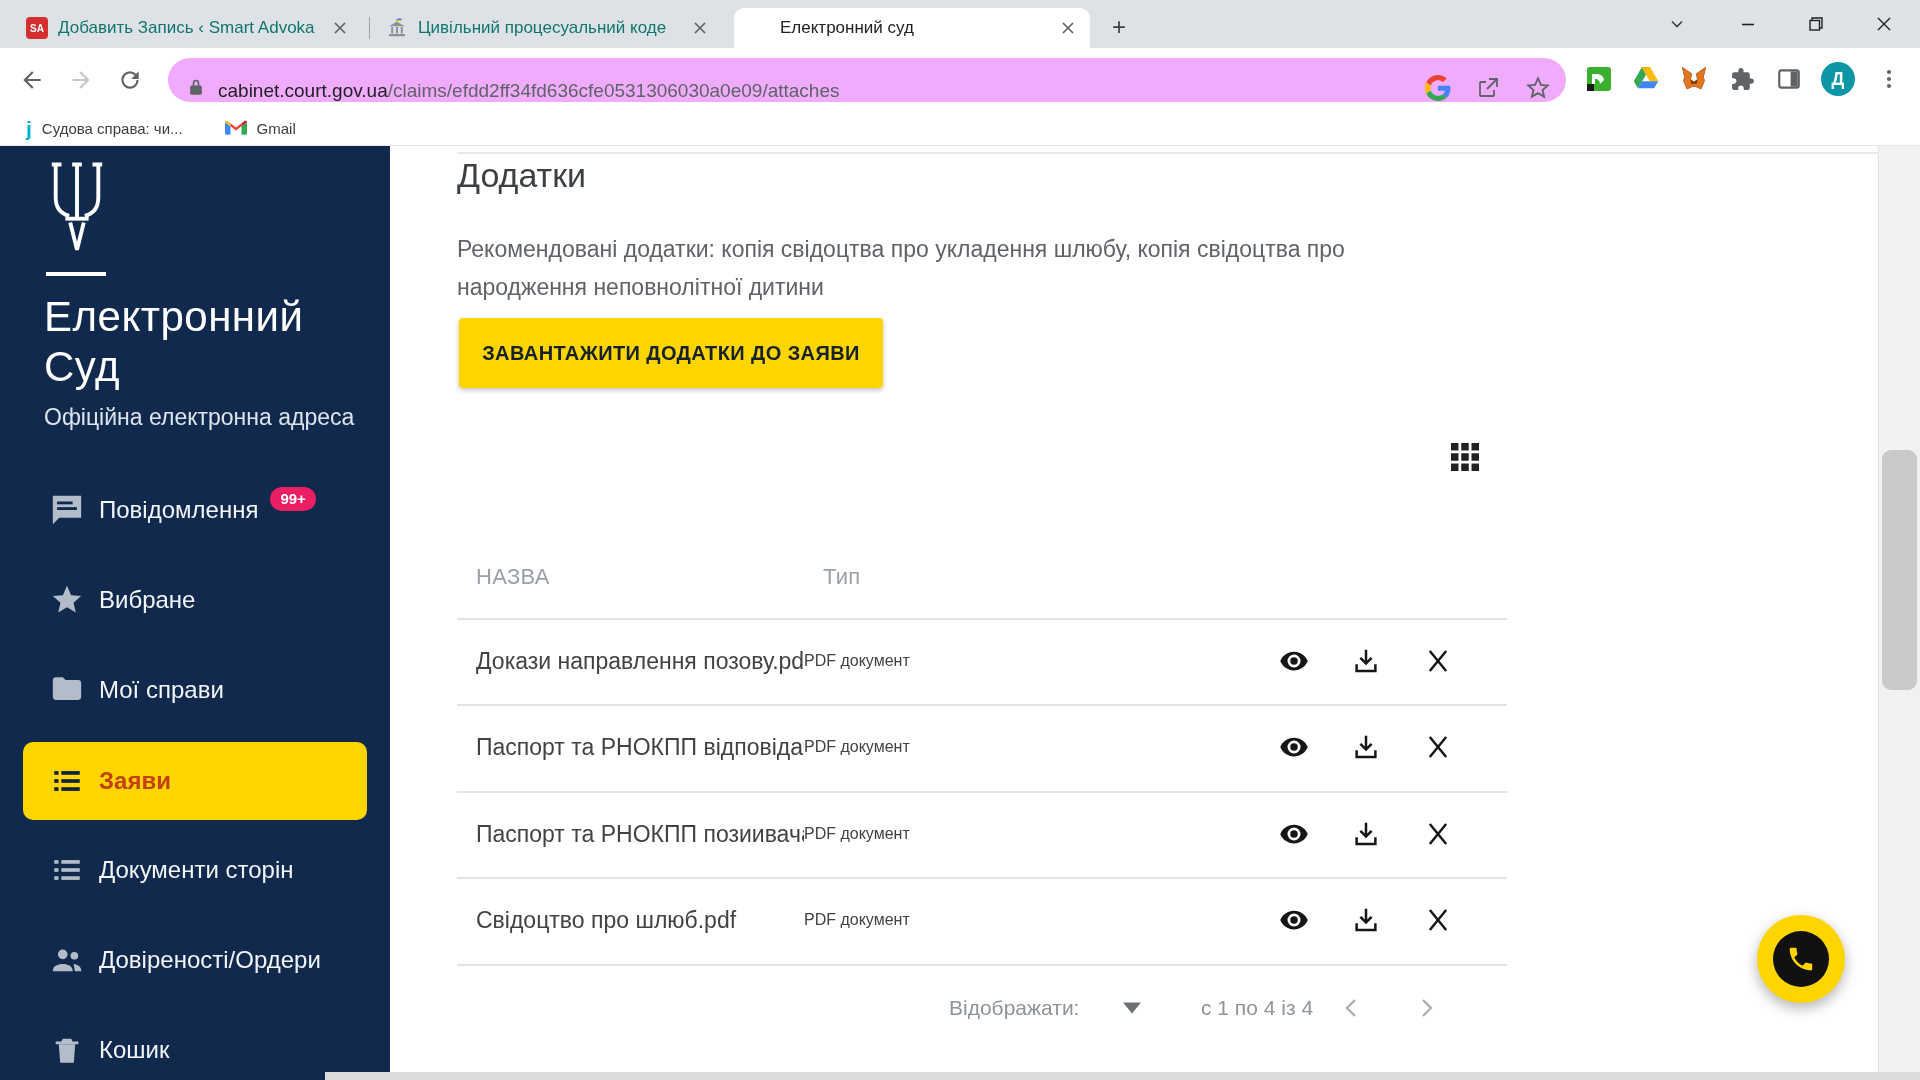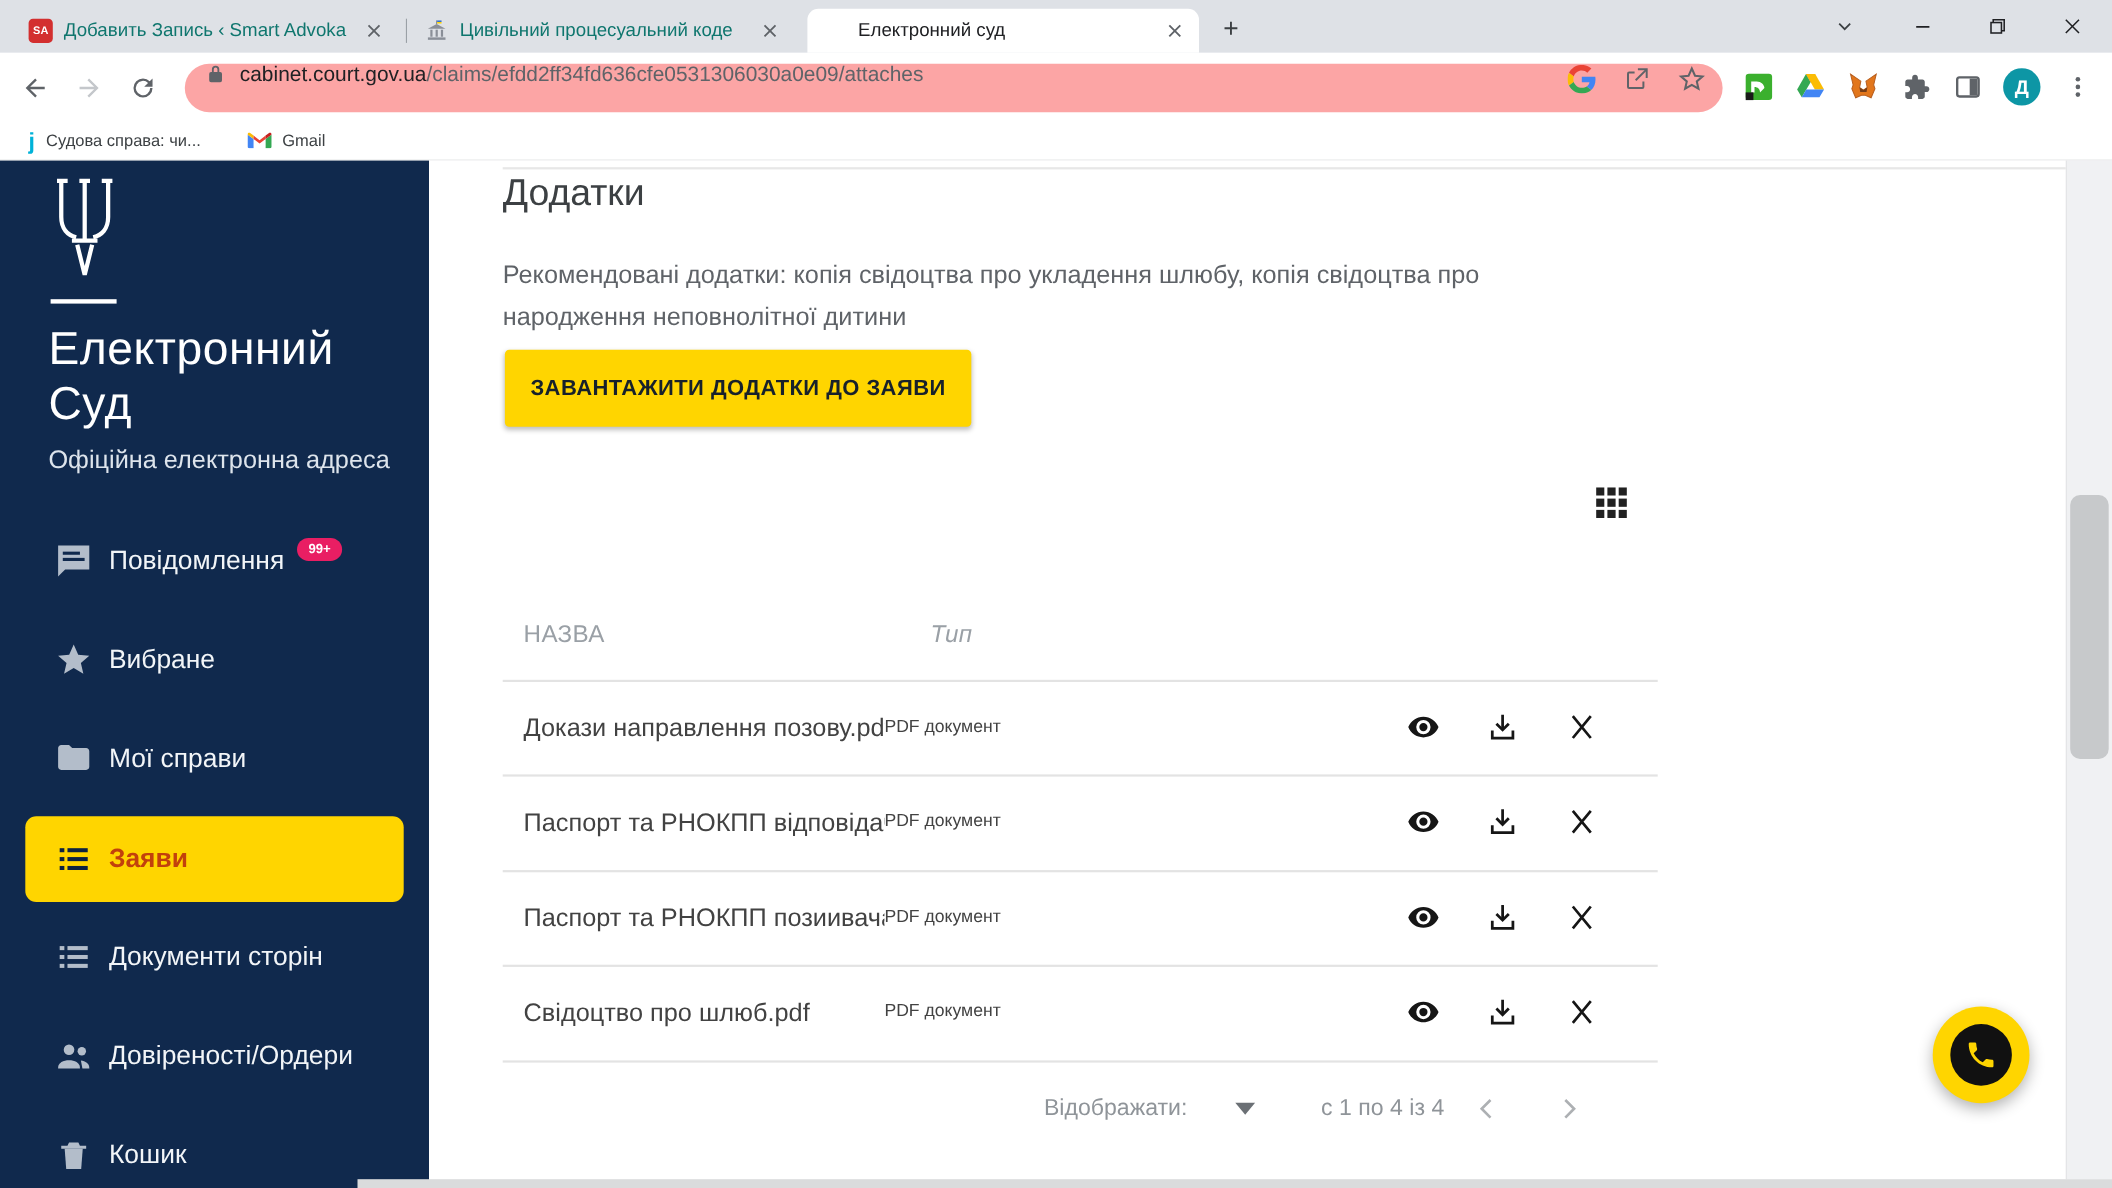--- a/index.html
+++ b/index.html
@@ -17,21 +17,21 @@
   .tab-title { font-size:17px; color:#3c4043; white-space:nowrap; overflow:hidden; flex:1; }
   .tab-close { width:20px; height:20px; margin-left:8px; flex:0 0 20px; display:flex; align-items:center; justify-content:center; }
   .flag-icon { width:22px; height:16px; border-radius:2px; overflow:hidden; }
   .flag-icon .b { height:8px; background:#005bbb; }
   .flag-icon .y { height:8px; background:#ffd500; }
   #new-tab { position:absolute; left:1104px; top:12px; width:30px; height:30px; font-size:24px; color:#3c4043; display:flex; align-items:center; justify-content:center; cursor:pointer; }
   .wctl { position:absolute; top:10px; width:30px; height:28px; display:flex; align-items:center; justify-content:center; cursor:pointer; }
 
   #toolbar { position:absolute; left:0; top:48px; width:1920px; height:64px; background:#fff; }
   .navbtn { position:absolute; top:17px; width:30px; height:30px; display:flex; align-items:center; justify-content:center; cursor:pointer; }
-  #omnibox { position:absolute; left:168px; top:10px; width:1398px; height:44px; background:#fca5a5; border-radius:22px; display:flex; align-items:flex-start; padding:0 14px 0 18px; }
+  #omnibox { position:absolute; left:168px; top:10px; width:1398px; height:44px; background:#f0abfc; border-radius:22px; display:flex; align-items:flex-end; padding:0 14px 0 18px; }
   #url-text { font-size:19px; color:#202124; white-space:nowrap; overflow:hidden; flex:1; margin-left:12px; }
   #url-text .path { color:#5f6368; }
   .omni-ic { width:28px; height:28px; margin-left:22px; flex:0 0 28px; display:flex; align-items:center; justify-content:center; cursor:pointer; }
   .ext { position:absolute; top:16px; width:30px; height:30px; display:flex; align-items:center; justify-content:center; cursor:pointer; }
   #avatar { position:absolute; left:1821px; top:14px; width:34px; height:34px; border-radius:50%; background:#0d96a5; color:#fff; font-size:18px; font-weight:bold; display:flex; align-items:center; justify-content:center; cursor:pointer; }
 
   #bookmarks { position:absolute; left:0; top:112px; width:1920px; height:34px; background:#fff; border-bottom:1px solid #e4e5e6; display:flex; align-items:center; }
   .bm { display:flex; align-items:center; cursor:pointer; margin-left:26px; }
   .bm-label { font-size:15px; color:#3c4043; margin-left:10px; white-space:nowrap; }
   #j-icon { font-size:21px; font-weight:bold; color:#00b2d8; }
@@ -41,21 +41,21 @@
   #trident { position:absolute; left:46px; top:14px; }
   #logo-line { position:absolute; left:46px; top:126px; width:60px; height:4px; background:#fff; }
   #logo-title { position:absolute; left:44px; top:146px; font-size:42px; font-weight:300; color:#fff; line-height:50px; letter-spacing:.5px; }
   #logo-subtitle { position:absolute; left:44px; top:258px; font-size:23px; font-weight:300; color:#dde4ec; }
   .nav-item { position:absolute; left:0; width:390px; height:80px; display:flex; align-items:center; cursor:pointer; }
   .nav-icon { position:absolute; left:50px; width:34px; height:34px; display:flex; align-items:center; justify-content:center; }
   .nav-label { position:absolute; left:99px; font-size:24px; color:#f2f5f8; white-space:nowrap; }
   .nav-item.active-bg { left:23px; width:344px; height:78px; background:#ffd500; border-radius:10px; }
   .nav-item.active-bg .nav-icon { left:27px; }
   .nav-item.active-bg .nav-label { left:76px; color:#c2410c; font-weight:bold; }
-  #badge { display:inline-block; background:#e91e63; color:#fff; font-size:12px; font-weight:bold; border-radius:12px; padding:3px 10px 4px; margin-left:12px; transform:translateY(-14px); }
+  #badge { display:inline-block; background:#e91e63; color:#fff; font-size:15px; font-weight:bold; border-radius:12px; padding:3px 10px 4px; margin-left:12px; transform:translateY(-14px); }
 
   
   #content { position:absolute; left:390px; top:146px; width:1488px; height:926px; background:#fff;padding-left:42px; }
   #content-topline { position:absolute; left:67px; top:6px; width:1421px; height:2px; background:#e7e7e7; }
   #page-title { position:absolute; left:67px; top:10px; font-size:34px; color:#3c4043; font-weight:400; }
   #recommend { position:absolute; left:67px; top:84px; width:1010px; font-size:23px; line-height:38px; color:#5f6368; }
   #upload-btn { position:absolute; left:69px; top:172px; width:424px; height:70px; background:#ffd500; border:none; border-radius:4px; font-family:"Liberation Sans",sans-serif; font-size:20px; font-weight:bold; color:#17212b; letter-spacing:.4px; box-shadow:0 2px 5px rgba(0,0,0,.25); cursor:pointer; }
   #grid-toggle { position:absolute; left:1058px; top:294px; width:34px; height:34px; display:flex; align-items:center; justify-content:center; cursor:pointer; }
   .th { position:absolute; top:418px; font-size:22px; color:#9aa0a6; letter-spacing:.3px; }
   .divider { position:absolute; left:67px; width:1050px; height:2px; background:#e3e3e3; }
@@ -358,21 +358,21 @@
           <rect y="11" width="8" height="8"></rect>
           <rect x="11" y="11" width="8" height="8"></rect>
           <rect x="22" y="11" width="8" height="8"></rect>
           <rect y="22" width="8" height="8"></rect>
           <rect x="11" y="22" width="8" height="8"></rect>
           <rect x="22" y="22" width="8" height="8"></rect>
         </svg>
     </div>
 
     <div class="th" style="left:86px;">НАЗВА</div>
-    <div class="th" style="left:456px;font-style:italic;">Тип</div>
+    <div class="th" style="left:433px;">Тип</div>
 
     <div class="divider" style="top:472px;"></div>
     <div class="divider" style="top:558px;"></div>
     <div class="divider" style="top:645px;"></div>
     <div class="divider" style="top:731px;"></div>
     <div class="divider" style="top:818px;"></div>
 
     <div class="trow" style="top:472px;">
       <span class="tname">Докази направлення позову.pdf</span>
       <span class="ttype">PDF документ</span>

